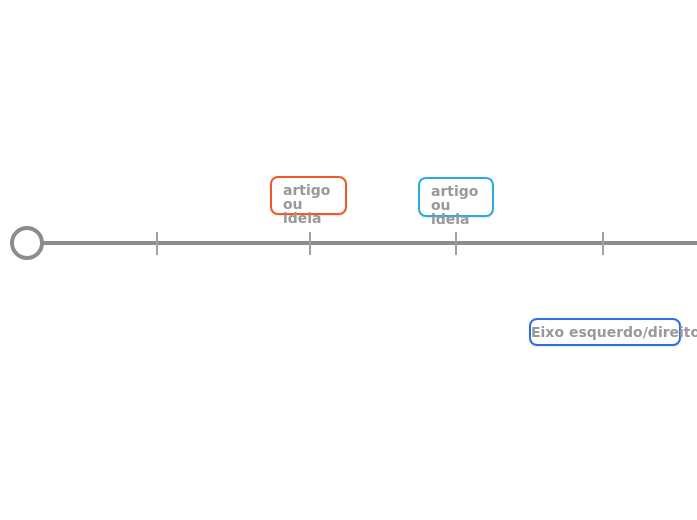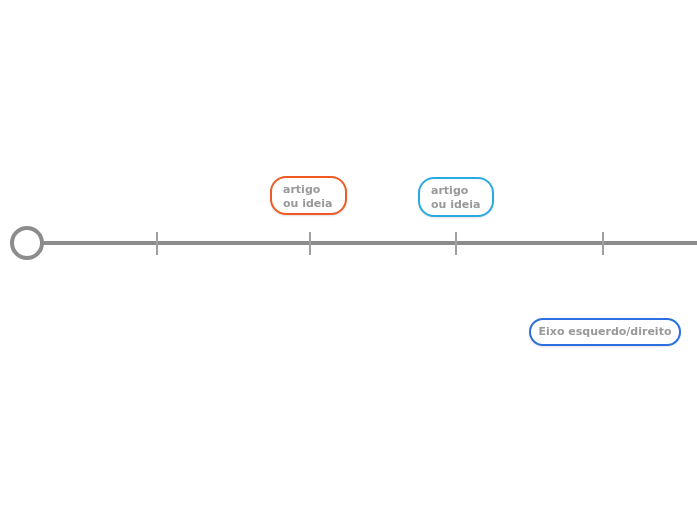--- a/index.html
+++ b/index.html
@@ -45,23 +45,23 @@
   .tick-1 { left: 156px; }
   .tick-2 { left: 309px; }
   .tick-3 { left: 455px; }
   .tick-4 { left: 602px; }
   
   .topic {
     position: absolute;
     box-sizing: border-box;
     background: #ffffff;
     border: 2px solid #999999;
-    border-radius: 16px;
+    border-radius: 8px;
     color: #999999;
-    font-size: 11px;
+    font-size: 14px;
     font-weight: bold;
     white-space: pre-line;
     box-shadow: 0 1px 2px rgba(0,0,0,0.12);
     cursor: pointer;
   }
   .topic--two-line {
     text-align: left;
     padding: 5px 8px 0 11px;
     line-height: 14px;
   }

